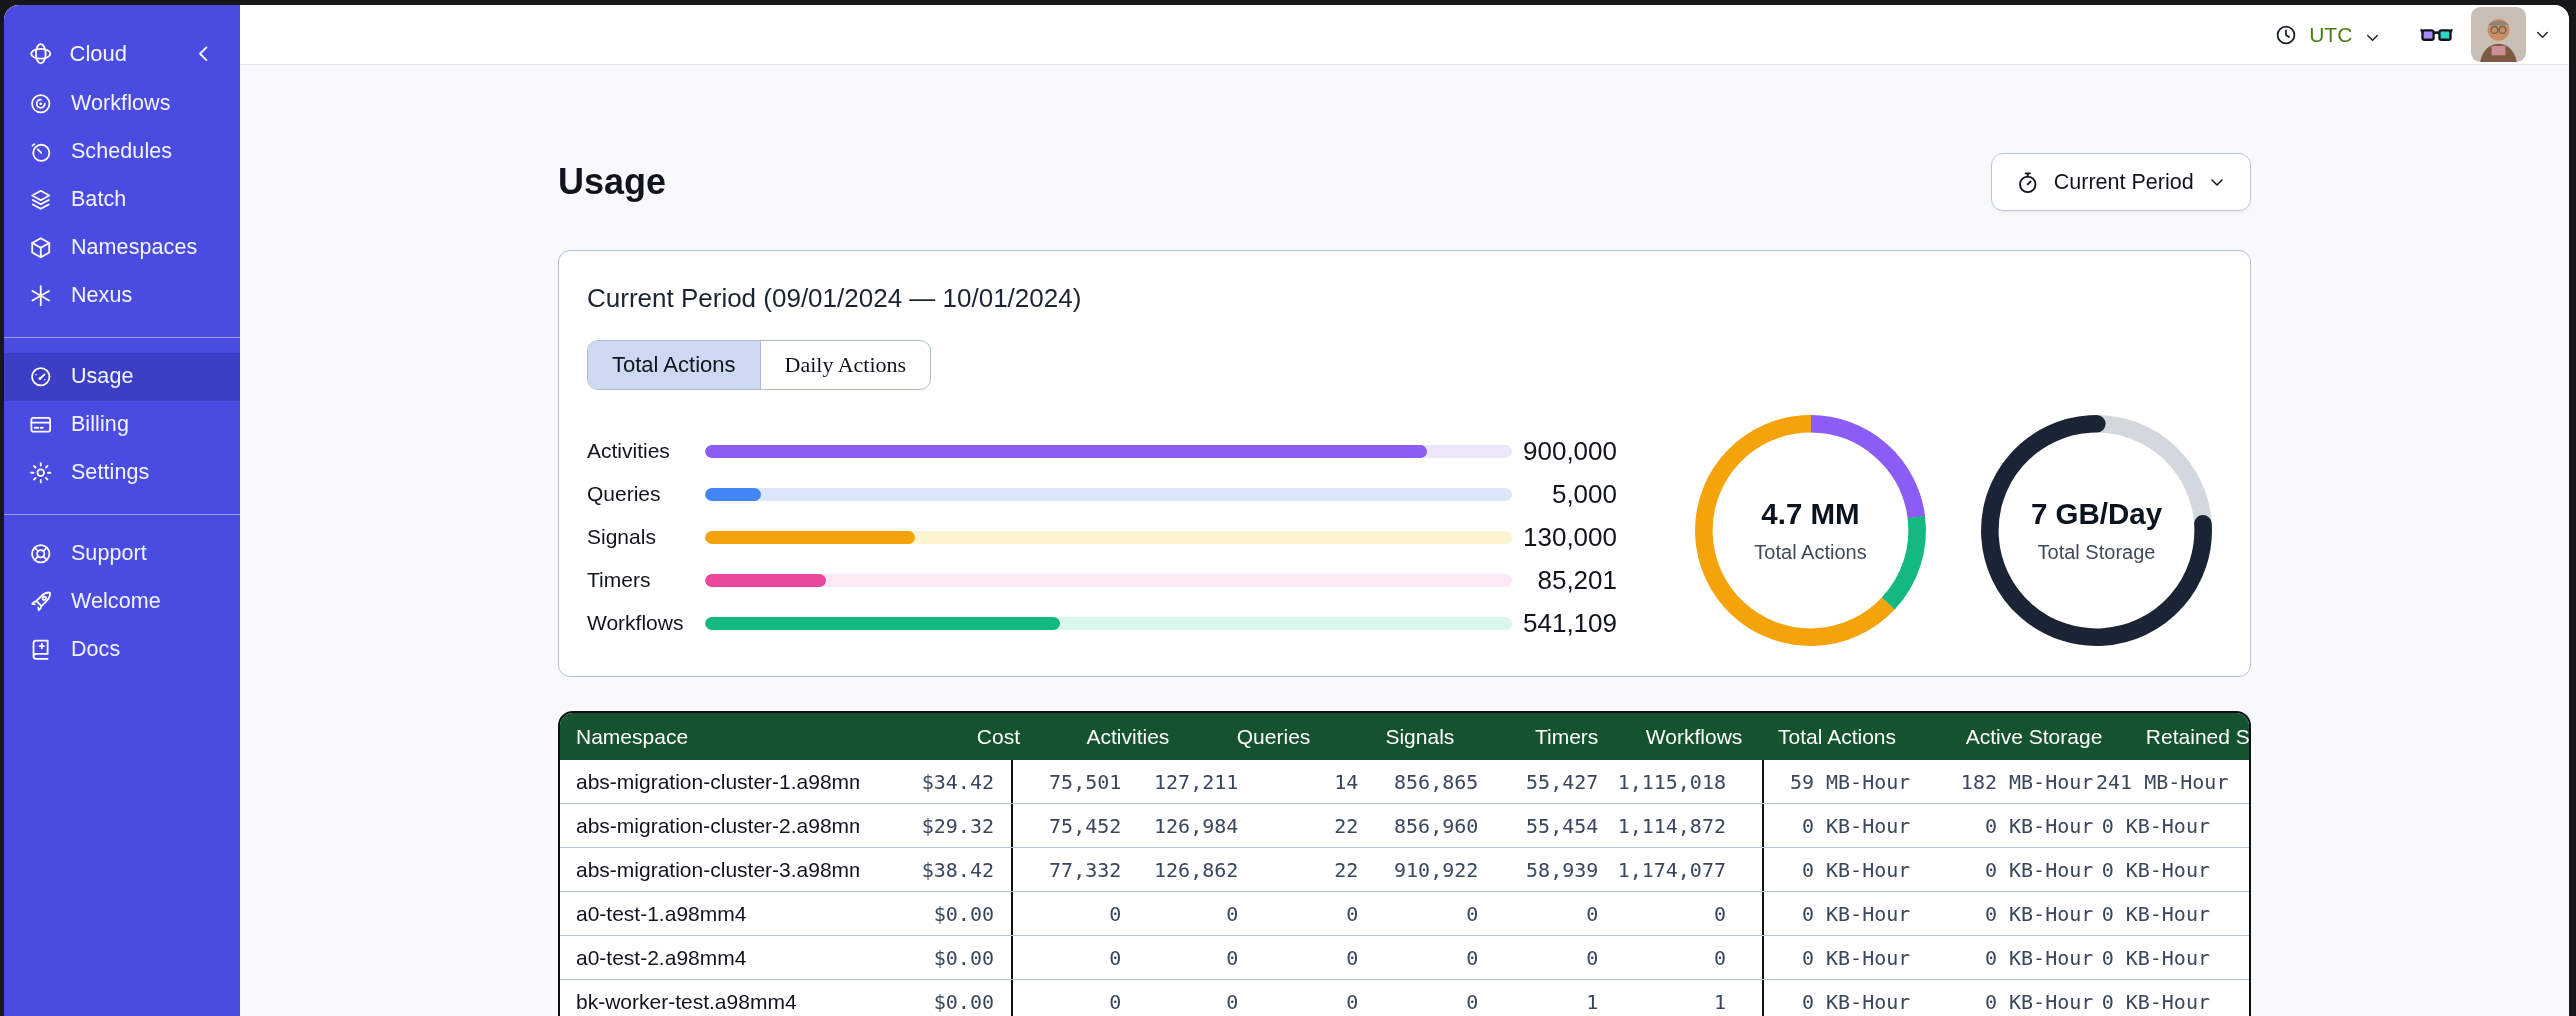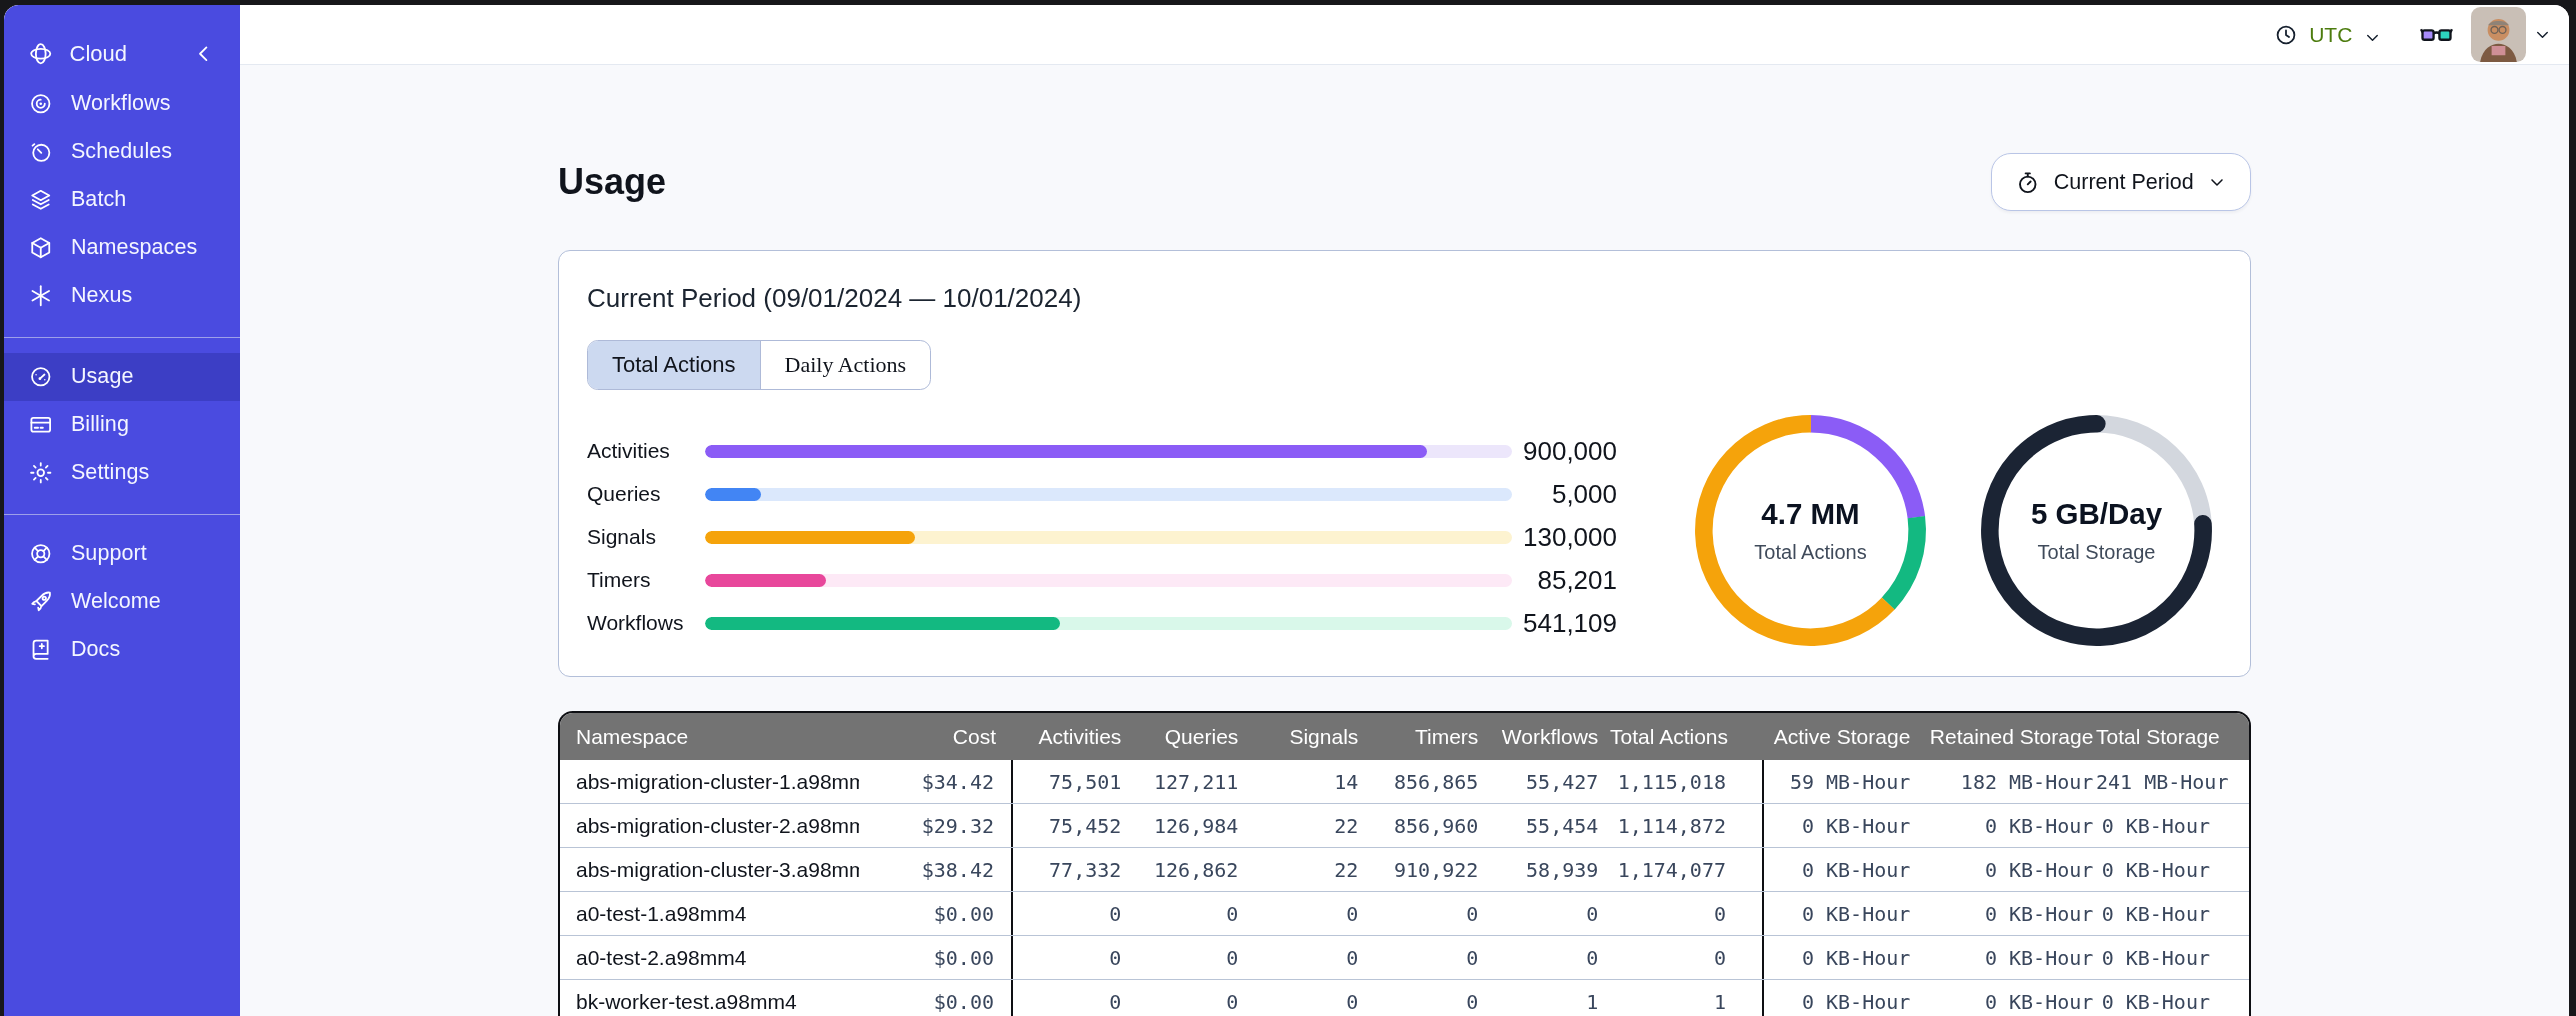--- a/index.html
+++ b/index.html
@@ -41,21 +41,21 @@
   .glasses-btn { margin-left:29.5px; cursor:pointer; display:flex; }
   .avatar-btn { margin-left:17.4px; display:flex; align-items:center; gap:6.7px; cursor:pointer; }
   .avatar { width:55px; height:55px; border-radius:9.4px; overflow:hidden; }
 
   .main { flex:1; background:#f8f9fc; overflow:hidden; }
   .inner { width:1693px; margin:0 auto; }
 
   .page-head { margin-top:88px; display:flex; align-items:center; justify-content:space-between; }
   .page-title { font-size:36px; font-weight:600; color:#10141c; }
   .period-btn {
-    height:58px; background:#fff; border:1.3px solid #b9c5e6; border-radius:20px;
+    height:58px; background:#fff; border:1.3px solid #b9c5e6; border-radius:12px;
     display:flex; align-items:center; gap:13.4px; padding:0 23px; font-size:21.5px;
     font-weight:500; color:#10141c; cursor:pointer; box-shadow:0 1.3px 2.7px rgba(30,41,59,.05);
   }
   .period-btn svg { stroke:#10141c; fill:none; stroke-width:1.8; stroke-linecap:round; stroke-linejoin:round; }
 
   
   .card {
     margin-top:39px; background:#fff; border:1.3px solid #b3bfd9; border-radius:12px;
     padding:32px 28px 34px 28px; height:427px;
   }
@@ -82,21 +82,21 @@
   .donut-center { position:absolute; inset:0; display:flex; flex-direction:column; align-items:center; justify-content:center; gap:10px; }
   .donut-value { font-size:29.5px; font-weight:600; color:#0b1220; }
   .donut-sub { font-size:20px; color:#3f4a5a; }
 
   
   .usage-table {
     margin-top:34px; border:2.7px solid #0e0f13; border-bottom:none;
     border-radius:14.8px 14.8px 0 0; overflow:hidden; background:#fff;
   }
   .t-grid { display:grid; grid-template-columns:299px 154px 111px 117px 120px 120px 120px 163px 149px 183px 152px; }
-  .t-head { background:#737373; color:#fff; height:47px; align-items:center; font-size:21px; font-weight:500; }
+  .t-head { background:#14532d; color:#fff; height:47px; align-items:center; font-size:21px; font-weight:500;gap:24px; }
   .t-row { background:#fff; height:44px; align-items:center; border-bottom:1.3px solid #b9c4d6; }
   .cell { text-align:right; white-space:nowrap; overflow:hidden; }
   .c-name { text-align:left; padding-left:16px; }
   .c-cost { padding-right:17px; }
   .c-num  { padding-right:2.7px; }
   .c-total{ padding-right:36px; }
   .c-last { padding-right:38px; }
   .t-row .c-cost, .t-row .c-total { border-right:2.7px solid #0e0f13; height:100%; display:flex; align-items:center; justify-content:flex-end; }
   .t-row .cell { font-family:"DejaVu Sans Mono","Liberation Mono",monospace; font-size:20px; color:#39465c; }
   .t-row .c-name { font-family:"Liberation Sans","DejaVu Sans",sans-serif; font-size:21px; }
@@ -357,21 +357,21 @@
                   <div class="donut-value">4.7 MM</div>
                   <div class="donut-sub">Total Actions</div>
                 </div>
               </div>
               <div class="donut">
                 <svg viewBox="0 0 400 400">
                     <circle cx="200" cy="200" r="170" fill="none" stroke="#d3d7de" stroke-width="28" stroke-dasharray="256.3539605329271 1068.1415022205297" transform="rotate(-90 200 200)"></circle>
                     <circle cx="200" cy="200" r="170" fill="none" stroke="#1b2434" stroke-width="28" stroke-dasharray="811.7875416876026 1068.1415022205297" transform="rotate(-3.5999999999999943 200 200)" stroke-linecap="round"></circle>
                   </svg>
                 <div class="donut-center">
-                  <div class="donut-value">5 GB/Day</div>
+                  <div class="donut-value">7 GB/Day</div>
                   <div class="donut-sub">Total Storage</div>
                 </div>
               </div>
             </div>
           </div>
         </section>
 
         <section class="usage-table">
           <div class="t-grid t-head">
             <div class="cell c-name">Namespace</div>

